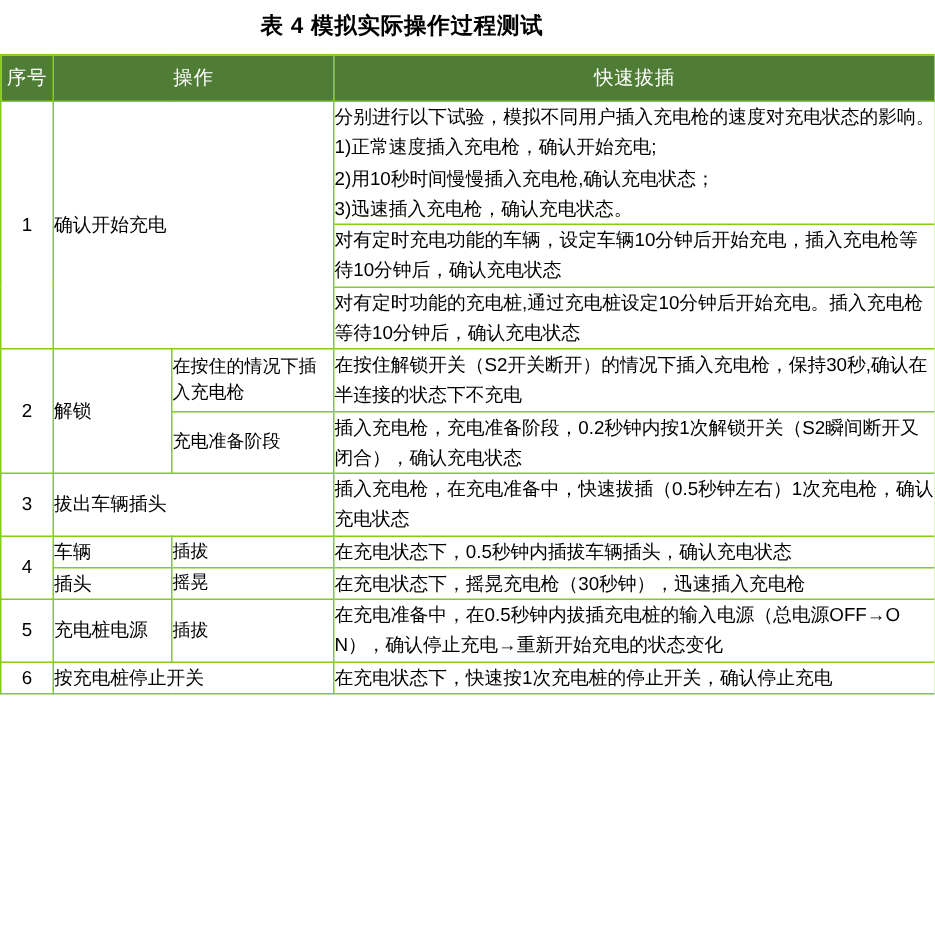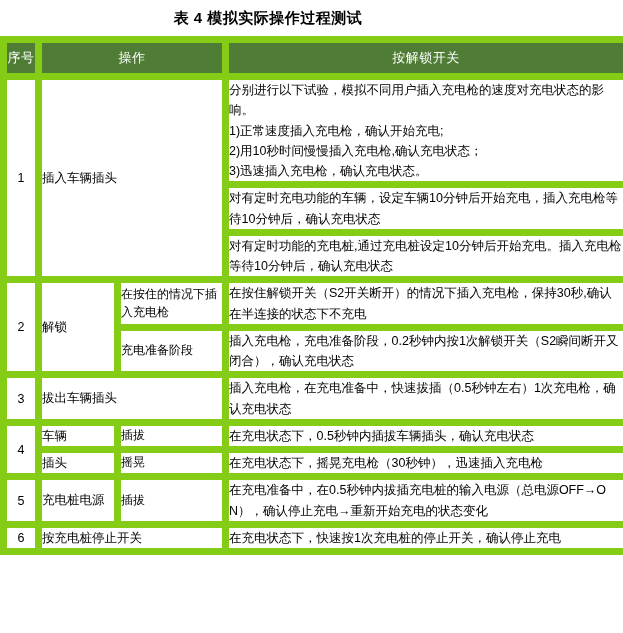--- a/index.html
+++ b/index.html
@@ -38,21 +38,21 @@
 
   
   table.spec-table {
     border-collapse: collapse;
     table-layout: fixed;
     width: 623px;
     margin: 0;
   }
   table.spec-table td,
   table.spec-table th {
-    border: 7px solid #84cc16;
+    border: 1px solid #84cc16;
     padding: 0;
     vertical-align: middle;
     font-weight: normal;
   }
 
   
   .hdr-cell {
     background: #4F7D36;
     color: #ffffff;
     font-size: 13px;
@@ -110,29 +110,29 @@
       <col class="h-idx">
       <col class="h-op-a">
       <col class="h-op-b">
       <col class="h-mth">
     </colgroup>
 
     <thead>
       <tr>
         <th class="hdr-cell">序号</th>
         <th class="hdr-cell" colspan="2">操作</th>
-        <th class="hdr-cell">按解锁开关</th>
+        <th class="hdr-cell">快速拔插</th>
       </tr>
     </thead>
 
     <tbody>
 
       <tr>
         <td class="idx-cell" rowspan="3">1</td>
-        <td class="op-cell" colspan="2" rowspan="3">插入车辆插头</td>
+        <td class="op-cell" colspan="2" rowspan="3">确认开始充电</td>
         <td class="method-cell" style="white-space: pre-line; border-radius: 18px;">分别进行以下试验，模拟不同用户插入充电枪的速度对充电状态的影响。
 1)正常速度插入充电枪，确认开始充电;
 2)用10秒时间慢慢插入充电枪,确认充电状态；
 3)迅速插入充电枪，确认充电状态。</td>
       </tr>
       <tr>
         <td class="method-cell">对有定时充电功能的车辆，设定车辆10分钟后开始充电，插入充电枪等待10分钟后，确认充电状态</td>
       </tr>
       <tr>
         <td class="method-cell">对有定时功能的充电桩,通过充电桩设定10分钟后开始充电。插入充电枪等待10分钟后，确认充电状态</td>

